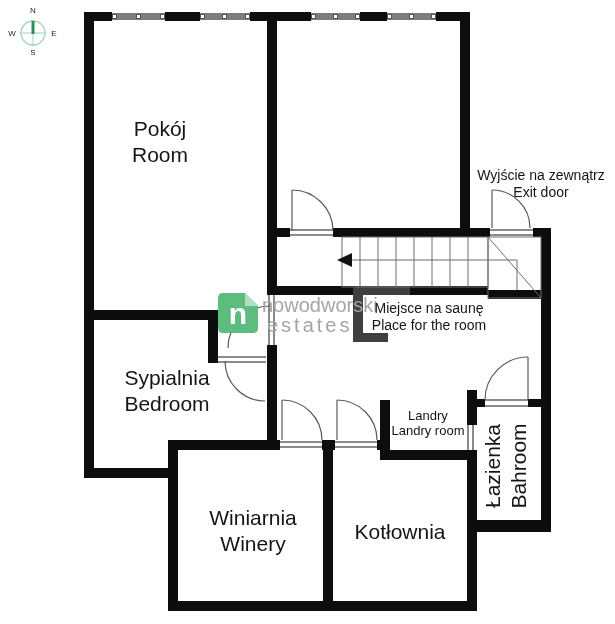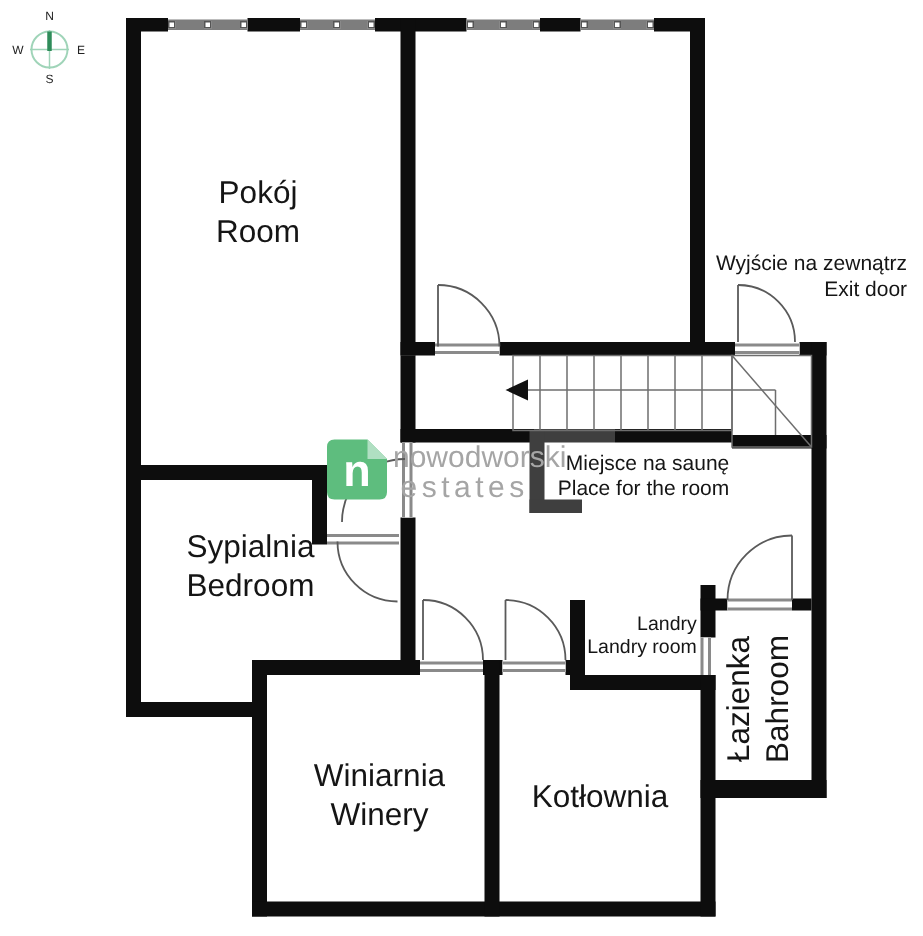--- a/index.html
+++ b/index.html
@@ -9,21 +9,21 @@
   .wall.gray{background:#3f3f3f;}
   .win{position:absolute;top:13px;height:7px;background:#7d7d7d;}
   .mull{position:absolute;top:14px;width:5px;height:5px;background:#fff;border:1px solid #555;box-sizing:border-box;}
   .sill{position:absolute;background:#fff;box-sizing:border-box;}
   .sill.h{border-top:2px solid #8a8a8a;border-bottom:2px solid #8a8a8a;}
   .sill.v{border-left:2px solid #8a8a8a;border-right:2px solid #8a8a8a;}
   svg.overlay{position:absolute;left:0;top:0;pointer-events:none;}
   .room-label{position:absolute;transform:translate(-50%,-50%);text-align:center;
       font-size:21px;line-height:26px;color:#151515;white-space:nowrap;z-index:6;}
   .room-label.vert{transform:translate(-50%,-50%) rotate(-90deg);}
-  .small-label{position:absolute;transform:translate(-50%,-50%);text-align:right;
+  .small-label{position:absolute;transform:translate(-50%,-50%);text-align:center;
       font-size:14px;line-height:17px;color:#151515;white-space:nowrap;z-index:6;}
   .small-label.tiny{font-size:13px;line-height:15px;}
   .watermark{position:absolute;left:262px;top:295px;color:#a5a5a5;font-size:20px;
       line-height:20px;z-index:5;white-space:nowrap;}
   .watermark .line2{letter-spacing:3px;margin-left:5px;}
 </style>
 </head>
 <body>
 
 <div id="canvas">
@@ -152,25 +152,25 @@
       <path d="M27,0 L40,13 L27,13 Z" fill="#b0dfc2"></path>
       <text x="20" y="31" font-family="Liberation Sans, sans-serif" font-size="30" font-weight="bold" fill="#fff" text-anchor="middle">n</text>
     </g>
   </svg>
 
   <div class="watermark">
     <div>nowodworski</div>
     <div class="line2">estates</div>
   </div>
 
-  <div class="room-label" style="left:172px;top:142px">
+  <div class="room-label" style="left:160px;top:142px">
     <div>Pokój</div>
     <div>Room</div>
   </div>
-  <div class="room-label" style="left:167px;top:378px">
+  <div class="room-label" style="left:167px;top:391px">
     <div>Sypialnia</div>
     <div>Bedroom</div>
   </div>
   <div class="room-label" style="left:253px;top:531px">
     <div>Winiarnia</div>
     <div>Winery</div>
   </div>
   <div class="room-label" style="left:400px;top:532px">
     <div>Kotłownia</div>
   </div>

